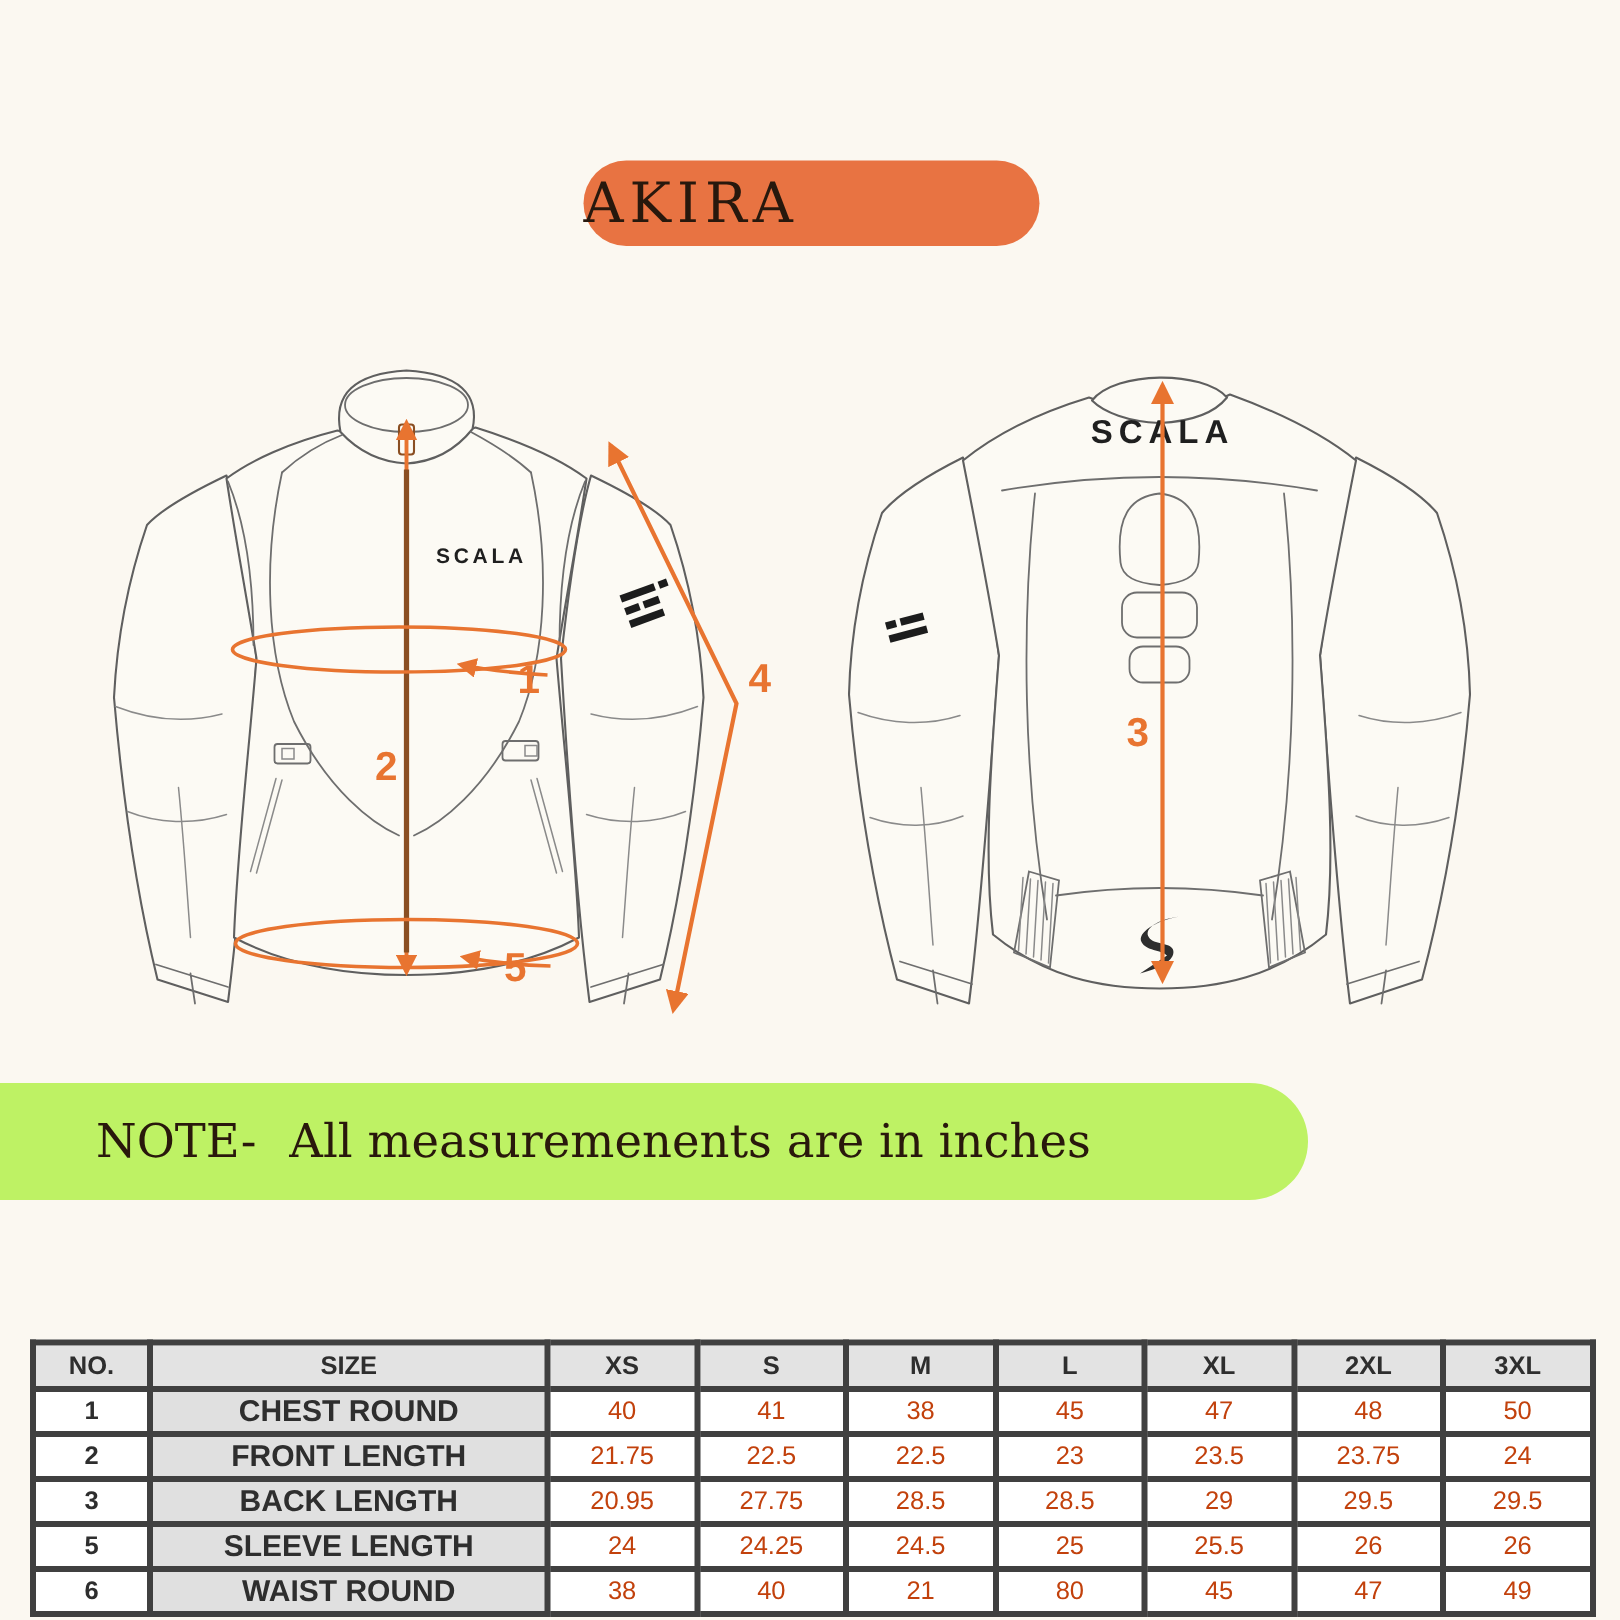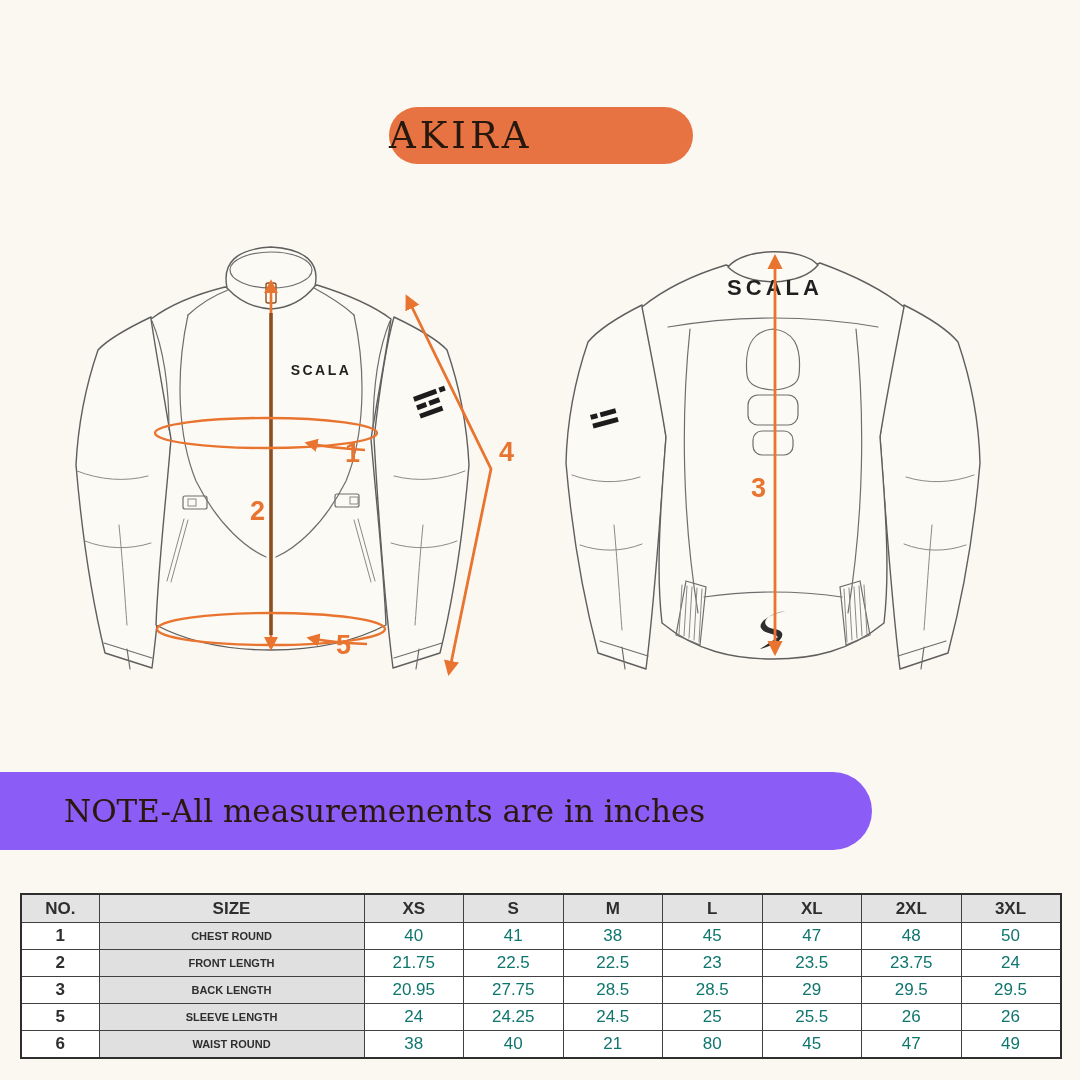--- a/index.html
+++ b/index.html
@@ -19,35 +19,35 @@
   .outline{fill:#fcfaf4;stroke:#5f5f5f;stroke-width:1.4;stroke-linejoin:round;}
   .seam{fill:none;stroke:#6e6e6e;stroke-width:1.2;stroke-linecap:round;}
   .seam-light{fill:none;stroke:#8a8a8a;stroke-width:1;stroke-linecap:round;}
   .orange{stroke:#e87430;fill:none;}
   .num{font:bold 27px "Liberation Sans",sans-serif;fill:#e87430;}
   .brand-sm{font:bold 14px "Liberation Sans",sans-serif;fill:#1f1f1f;letter-spacing:2.5px;}
   .brand-lg{font:bold 22px "Liberation Sans",sans-serif;fill:#1f1f1f;letter-spacing:4px;}
   .mark{fill:#1c1c1c;}
 
   
-  .note-banner{position:absolute;left:0;top:772px;width:872px;height:78px;background:#8b5cf6;
+  .note-banner{position:absolute;left:0;top:722px;width:872px;height:78px;background:#bef264;
     border-radius:0 39px 39px 0;display:flex;align-items:center;padding-left:64px;box-sizing:border-box;}
   .note-banner .prefix{font-family:"DejaVu Serif",serif;font-size:31px;color:#29180c;}
-  .note-banner .text{font-family:"DejaVu Serif",serif;font-size:31px;color:#29180c;}
+  .note-banner .text{font-family:"DejaVu Serif",serif;font-size:31px;color:#29180c;margin-left:22px;}
 
   
   .table-wrap{position:absolute;left:20px;top:893px;width:1040px;}
   table{border-collapse:collapse;table-layout:fixed;width:1040px;background:#ffffff;
     border:2px solid #2e2e2e;}
-  th,td{border:1px solid #404040;text-align:center;padding:0;height:26px;overflow:hidden;
+  th,td{border:4px solid #404040;text-align:center;padding:0;height:26px;overflow:hidden;
     color:#2e2e2e;}
   th{background:#e3e3e3;font-weight:bold;font-size:17px;height:27px;}
   td.no{font-weight:bold;font-size:17px;background:#ffffff;}
-  td.lbl{font-weight:bold;font-size:11px;background:#e0e0e0;}
-  td.val{font-size:17px;color:#0f766e;background:#ffffff;}
+  td.lbl{font-weight:bold;font-size:20px;background:#e0e0e0;}
+  td.val{font-size:17px;color:#c2410c;background:#ffffff;}
   .col-no{width:78px;} .col-size{width:265px;} .col-val{width:99.5px;}
 </style>
 </head>
 <body>
 
 <div class="canvas">
 
   <div class="akira-pill">
     <span>AKIRA</span>
   </div>

